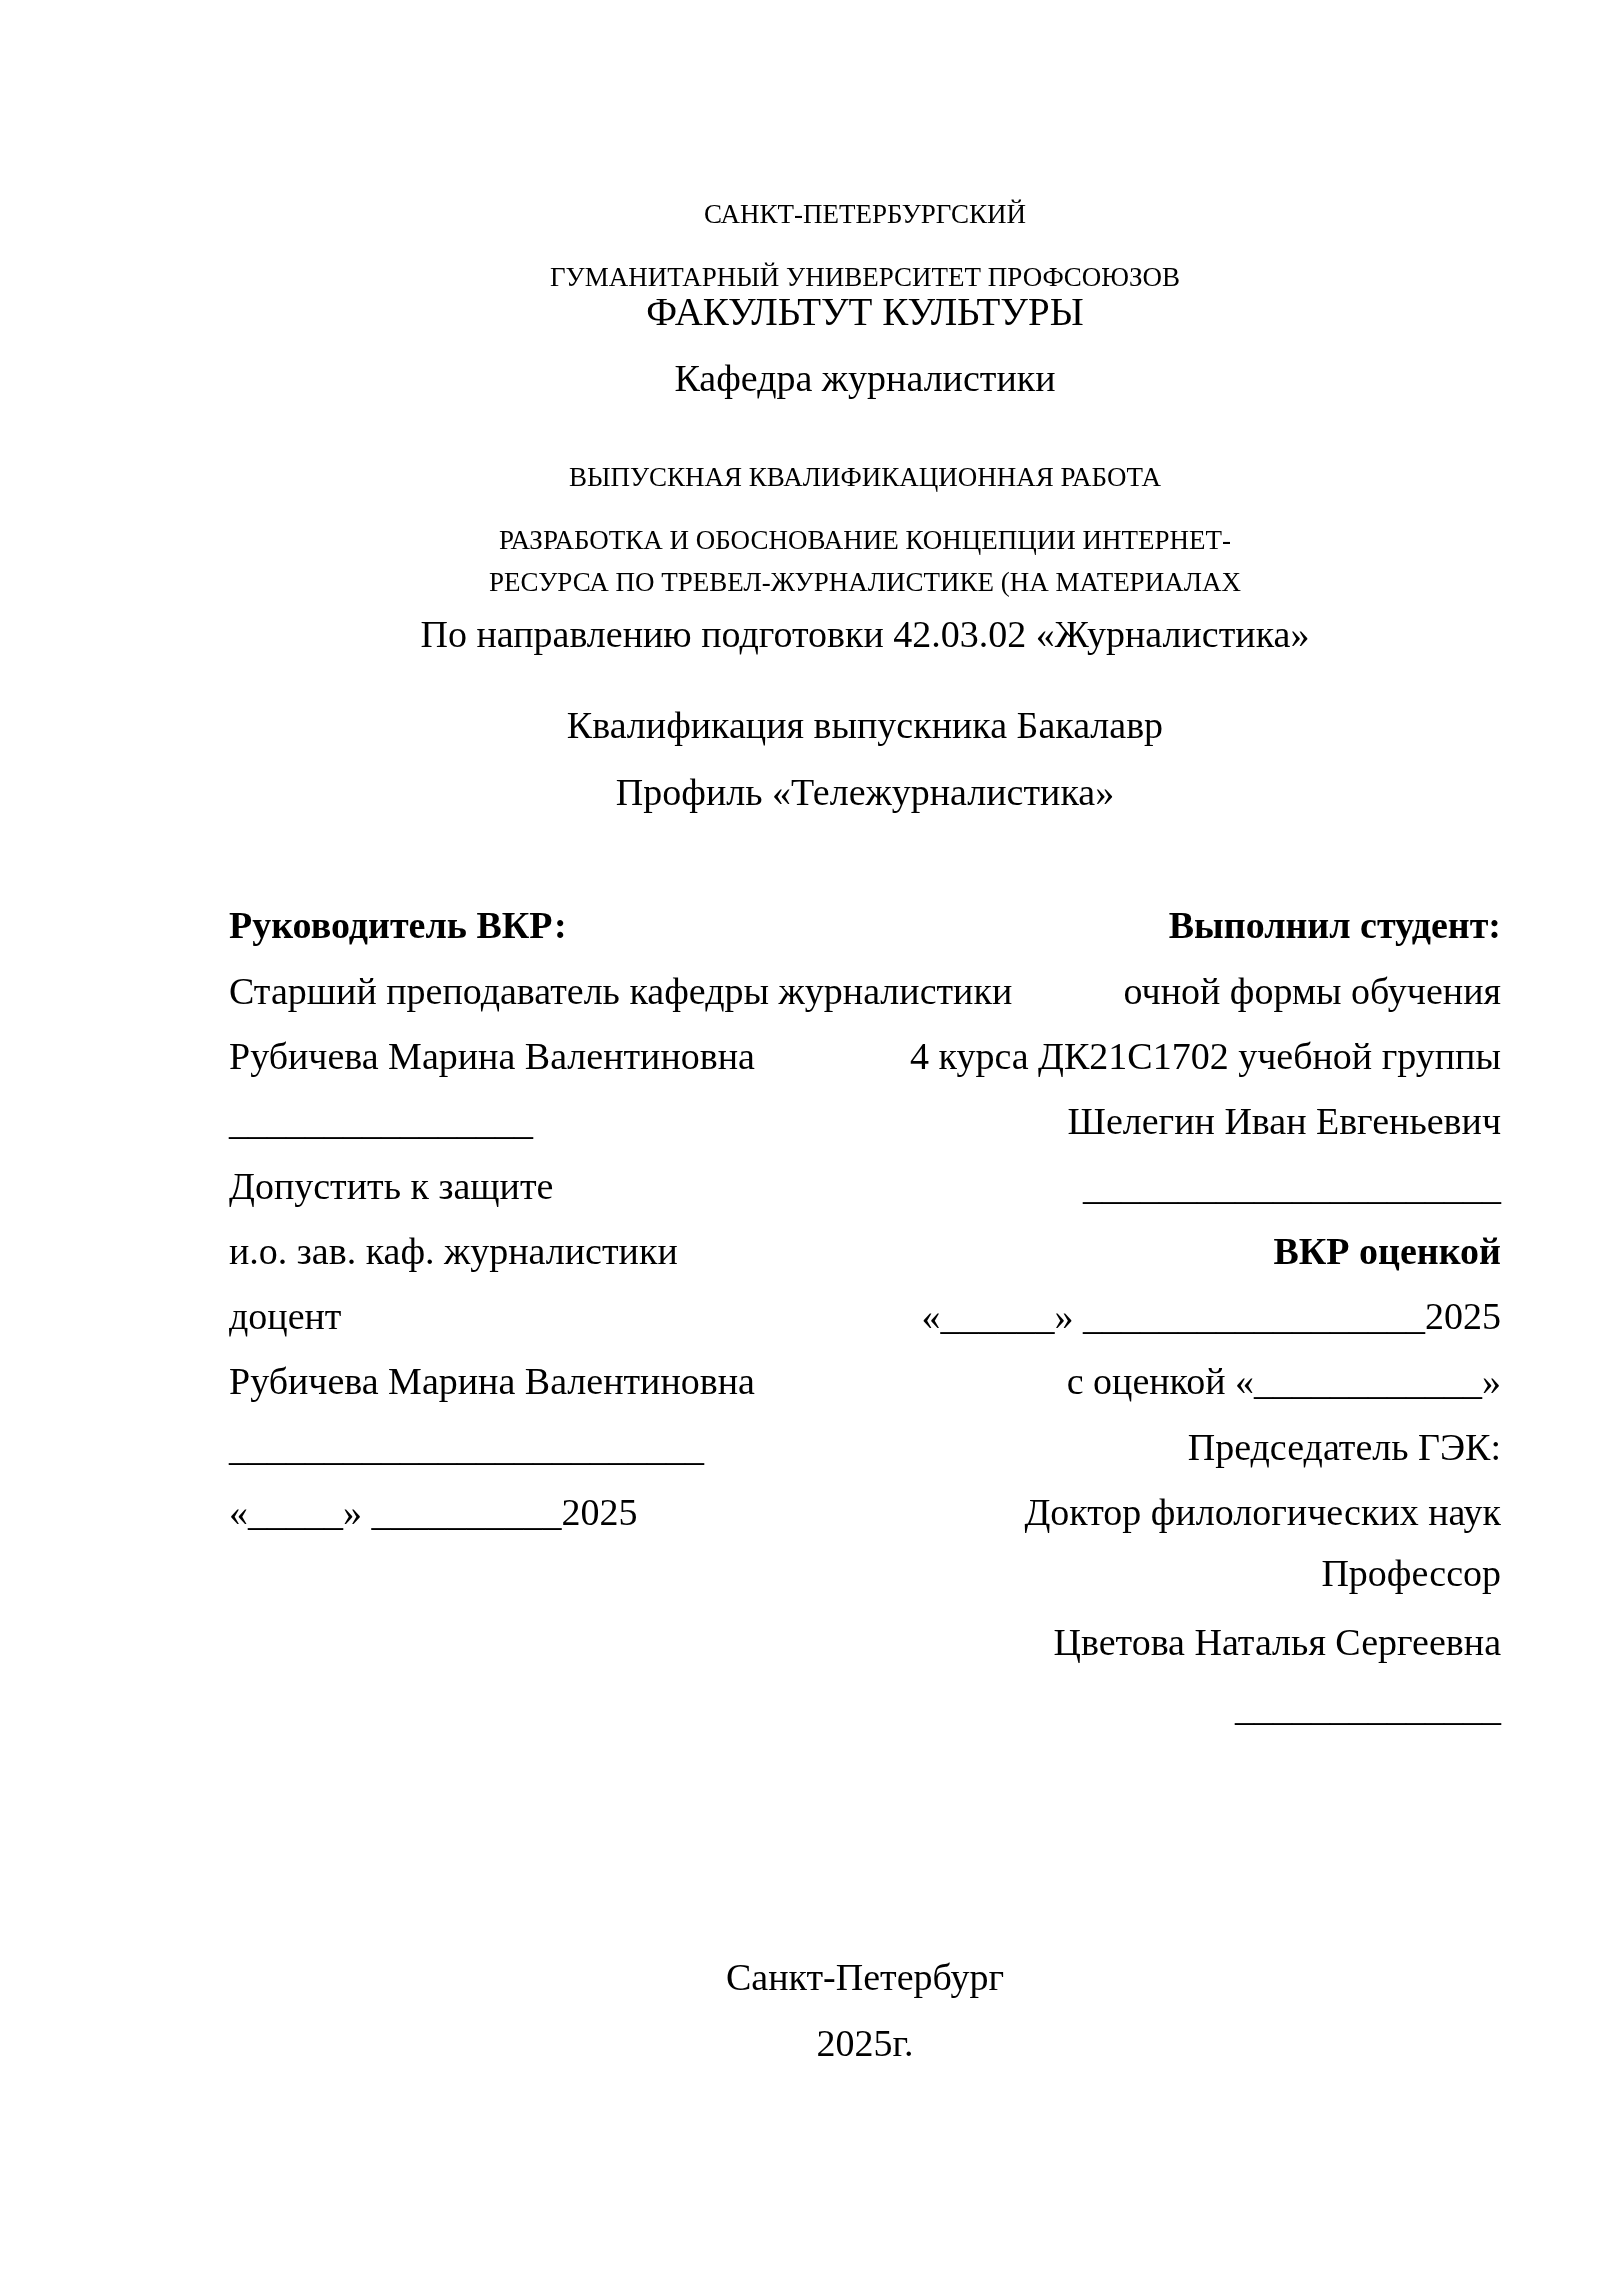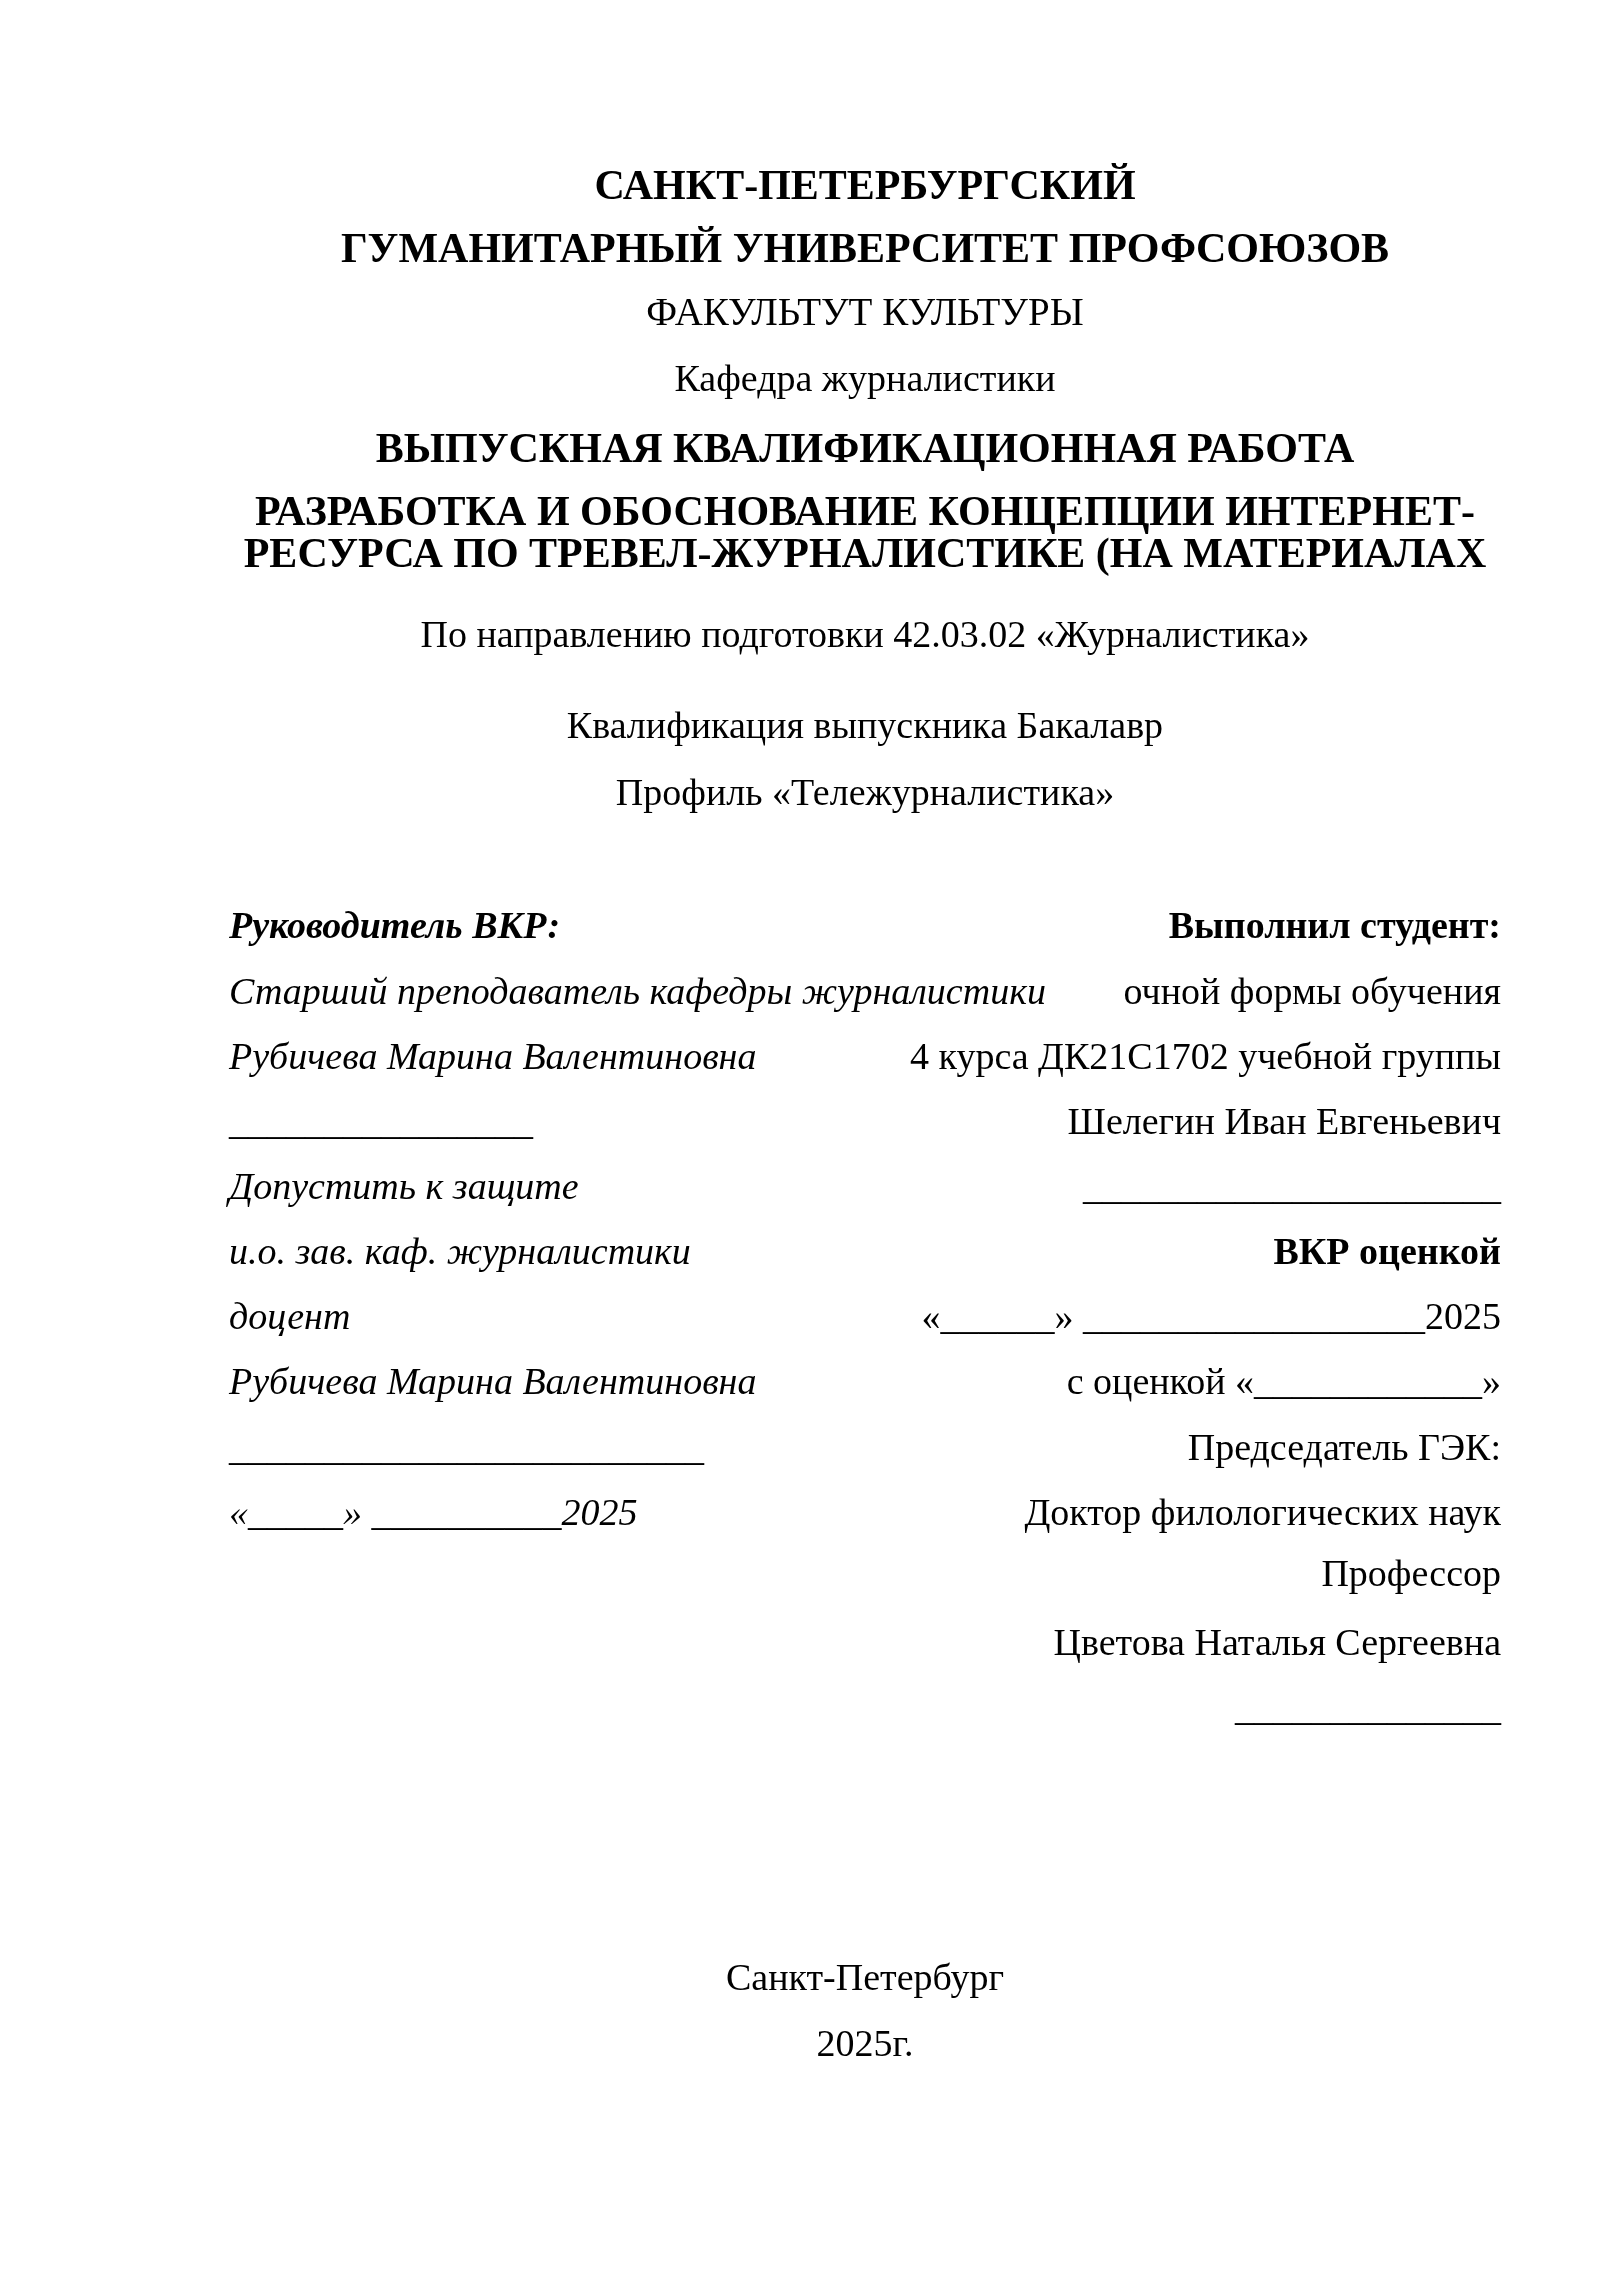--- a/index.html
+++ b/index.html
@@ -17,24 +17,24 @@
     white-space: pre;
     font-size: 38px;
     line-height: 1.15;
     color: #000;
   }
   .center {
     left: 229px;
     width: 1272px;
     text-align: center;
   }
-  .left-col  { left: 229px; text-align: left; font-style: italic; }
+  .left-col  { left: 229px; text-align: left; }
   .right-col { right: 122px; text-align: right; }
   .b  { font-weight: bold; }
-  .h1 { font-size: 42px; font-weight: bold; }
+  .h1 { font-size: 27px; font-weight: normal; margin-top: 38px; }
   .h2 { font-size: 39px; }
 </style>
 </head>
 <body>
 
 <div class="page">
 
   <div class="line center h1" style="top:161px">САНКТ-ПЕТЕРБУРГСКИЙ</div>
   <div class="line center h2" style="top:290px">ФАКУЛЬТУТ КУЛЬТУРЫ</div>
   <div class="line center h1" style="top:224px">ГУМАНИТАРНЫЙ УНИВЕРСИТЕТ ПРОФСОЮЗОВ</div>

